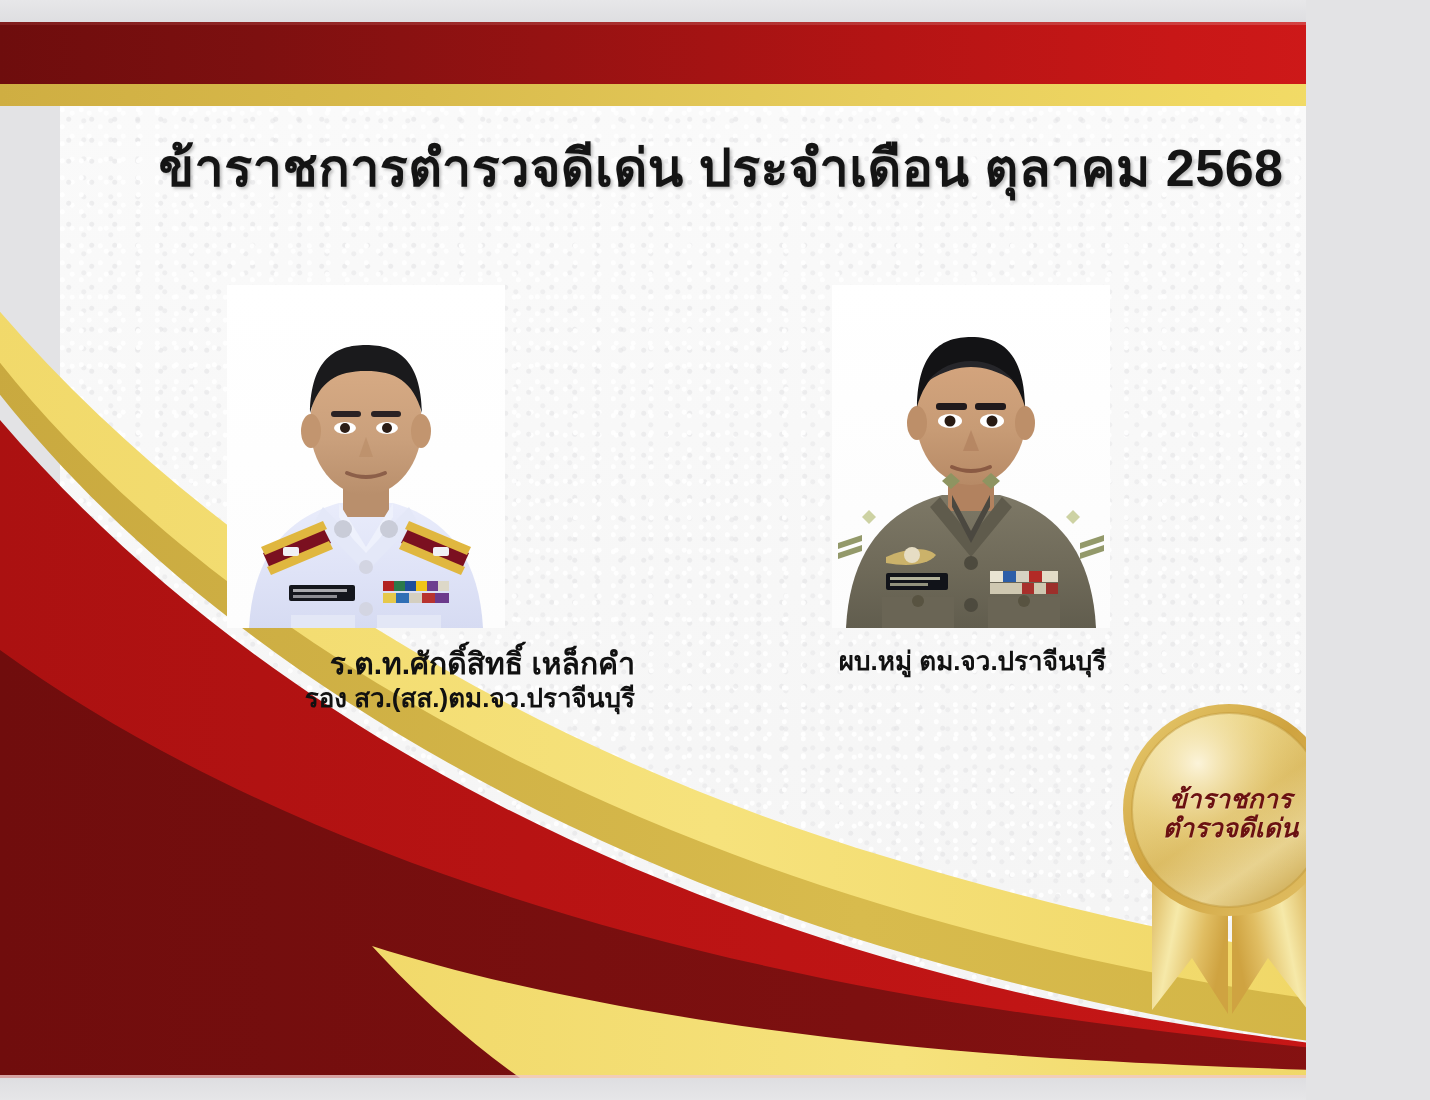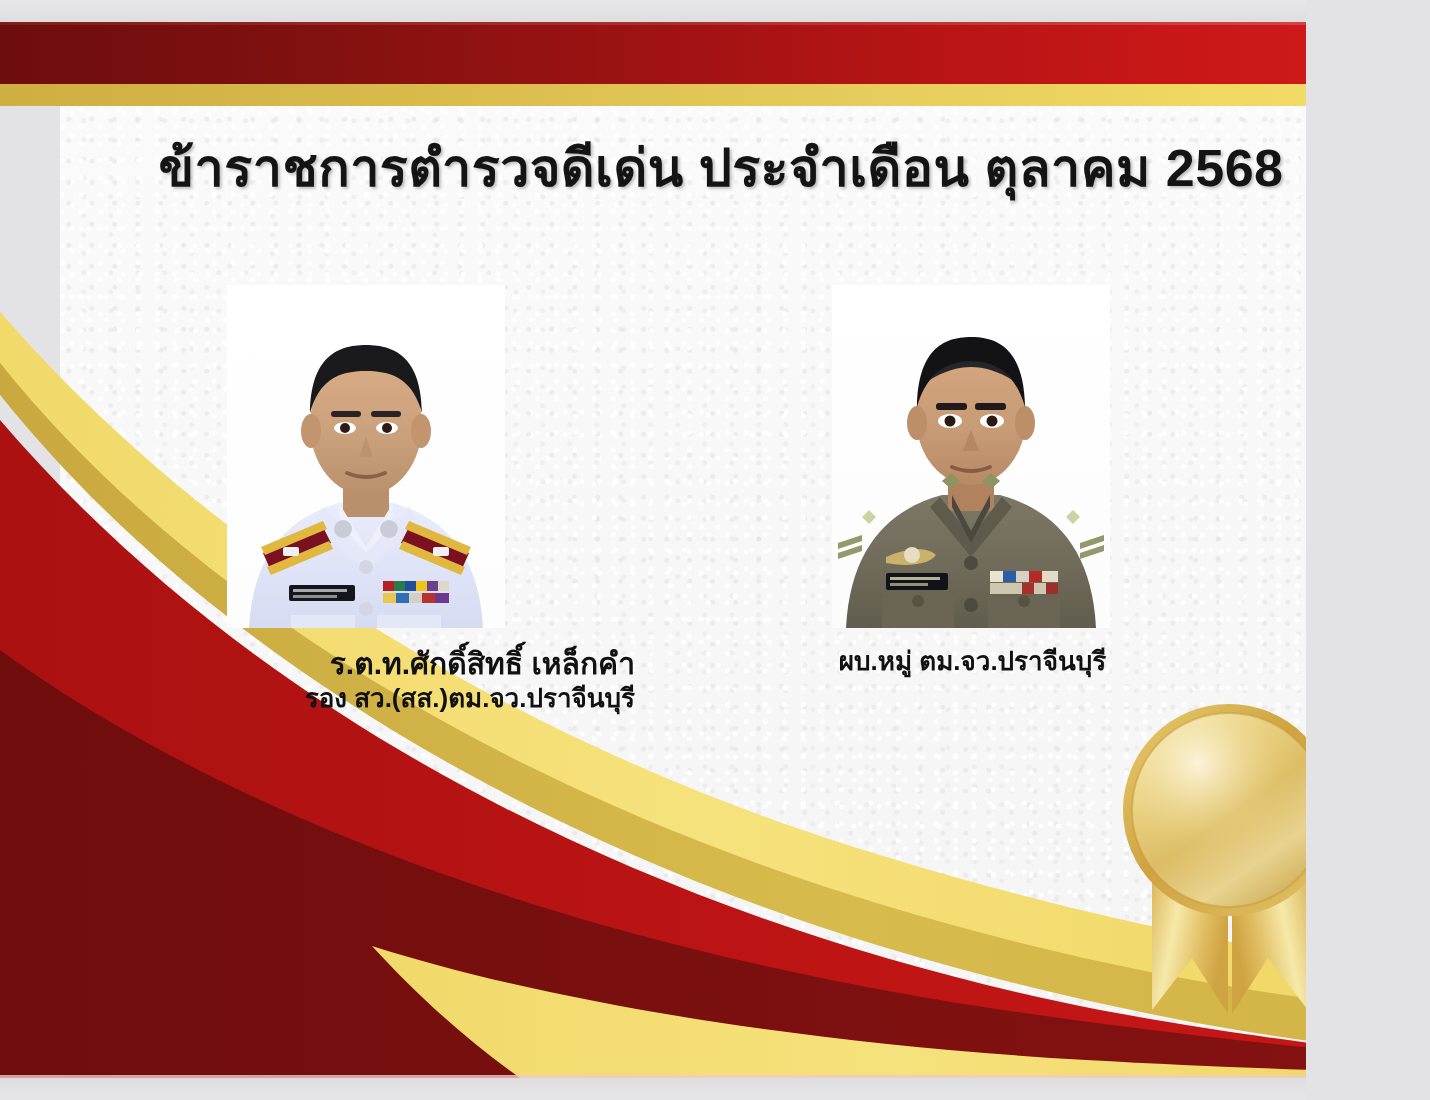--- a/index.html
+++ b/index.html
@@ -328,17 +328,21 @@
   </div>
 
   <div class="cap cap-left">
     <div class="l1">ร.ต.ท.ศักดิ์สิทธิ์  เหล็กคำ</div>
     <div class="l2">รอง สว.(สส.)ตม.จว.ปราจีนบุรี</div>
   </div>
   <div class="cap cap-right">
     <div class="l2">ผบ.หมู่ ตม.จว.ปราจีนบุรี</div>
   </div>
 
+  <div class="badge-text">
+    <div>ข้าราชการ</div>
+    <div>ตำรวจดีเด่น</div>
+  </div>
 
   <div class="bottom-gray-hl"></div>
   <div class="bottom-gray"></div>
 
 </div>
 
 </body></html>

